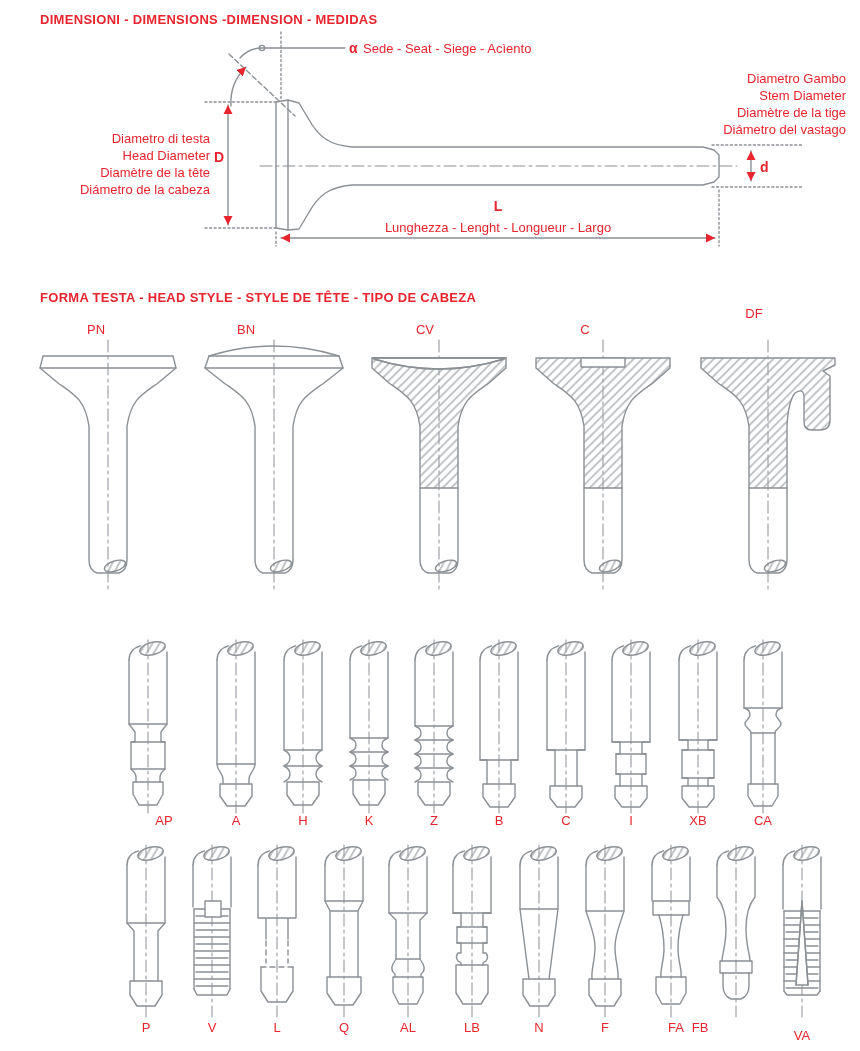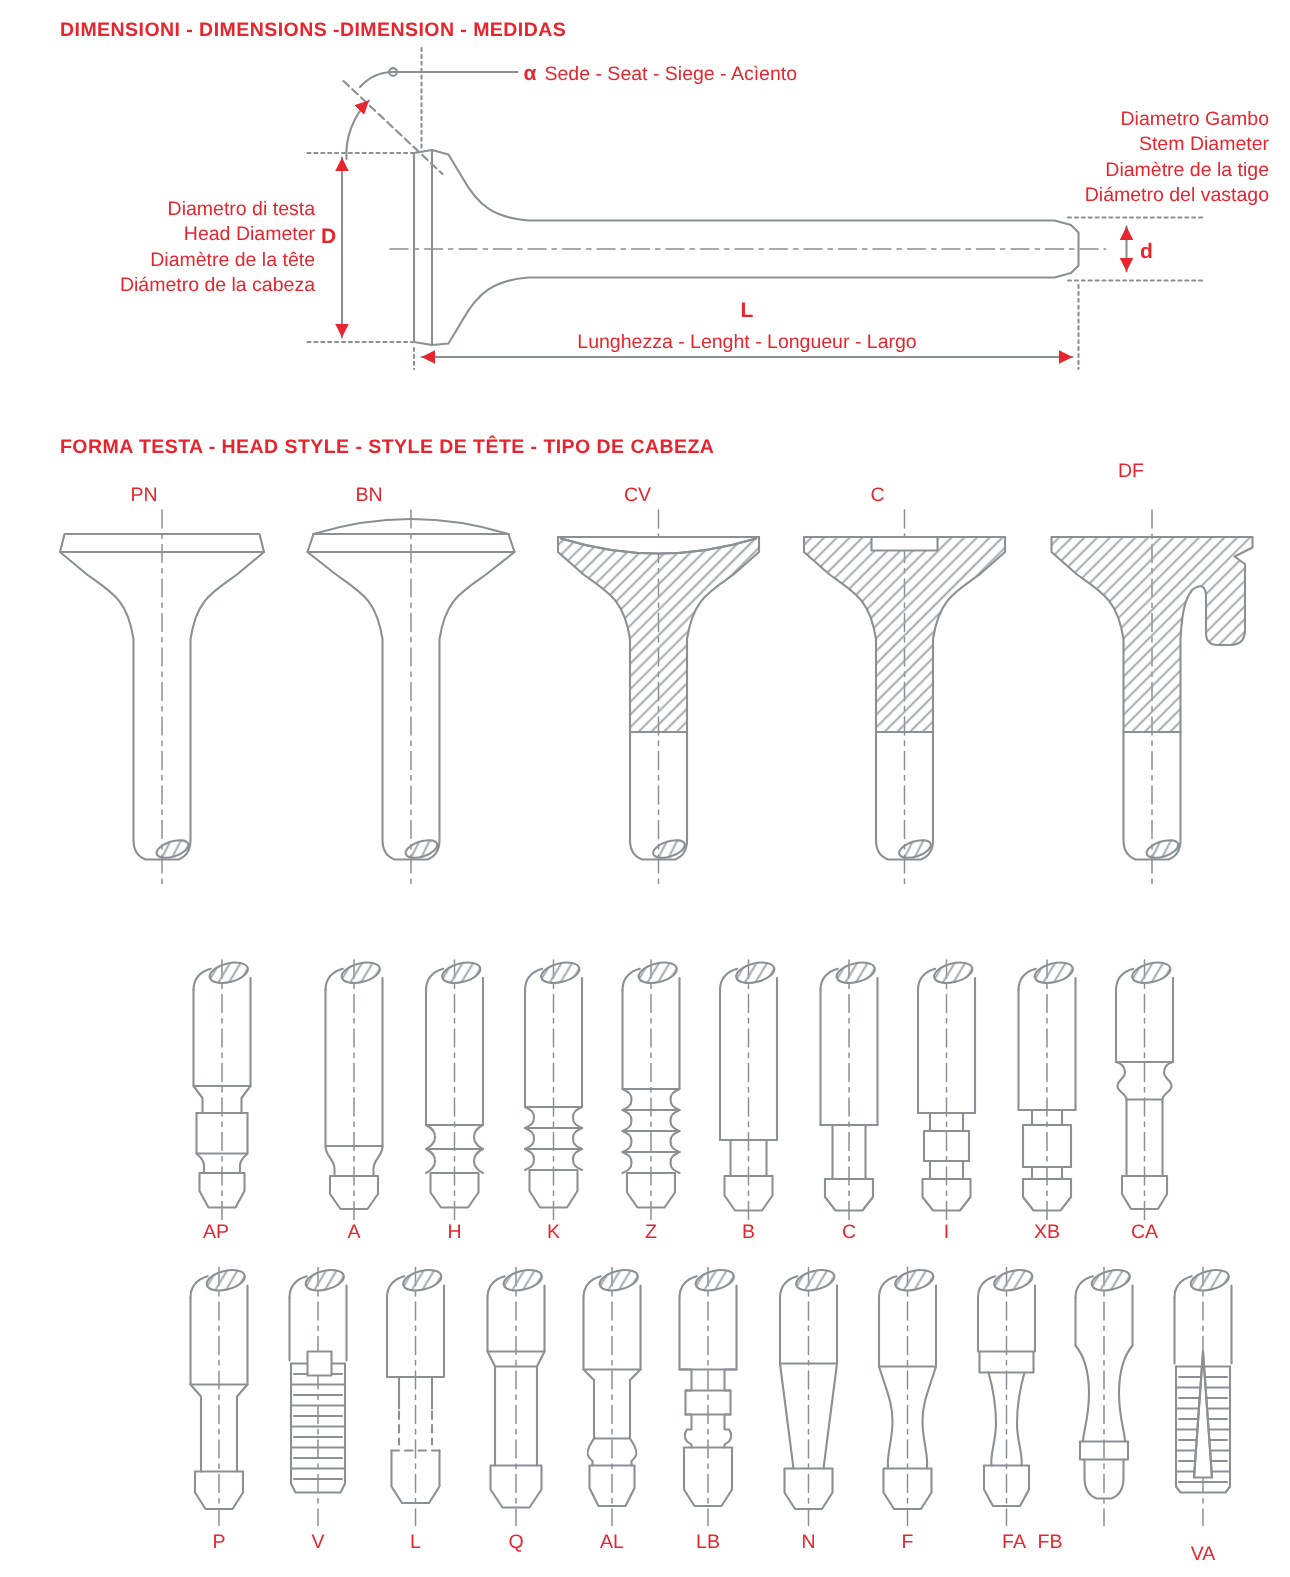--- a/index.html
+++ b/index.html
@@ -237,21 +237,21 @@
   <svg class="fig" style="left:739px;top:638px" width="48" height="178" viewBox="0 0 48 178">
     <line class="cl" x1="24" y1="2" x2="24" y2="176"></line>
     <path d="M5,22 C5,14 10,9.7 16.5,7.8"></path>
       <ellipse cx="28.5" cy="10.5" rx="13" ry="6.2" transform="rotate(-14 28.5 10.5)" style="fill:url(#hatch)"></ellipse>
     <path d="M5,22 V70 C9,71 11,73 11,77 C11,81 6,82 6,86 C6,90 12,91 12,95 V146"></path>
     <path d="M43,14 V70 C39,71 37,73 37,77 C37,81 42,82 42,86 C42,90 36,91 36,95 V146"></path>
     <path d="M5,70 H43 M12,95 H36"></path>
     <path d="M9,146 H39 V158 L33,168 H15 L9,158 Z"></path>
   </svg>
 
-  <div class="fig-label" style="left:120px;top:813px;width:48px">AP</div>
+  <div class="fig-label" style="left:140px;top:813px;width:48px">AP</div>
   <div class="fig-label" style="left:212px;top:813px;width:48px">A</div>
   <div class="fig-label" style="left:279px;top:813px;width:48px">H</div>
   <div class="fig-label" style="left:345px;top:813px;width:48px">K</div>
   <div class="fig-label" style="left:410px;top:813px;width:48px">Z</div>
   <div class="fig-label" style="left:475px;top:813px;width:48px">B</div>
   <div class="fig-label" style="left:542px;top:813px;width:48px">C</div>
   <div class="fig-label" style="left:607px;top:813px;width:48px">I</div>
   <div class="fig-label" style="left:674px;top:813px;width:48px">XB</div>
   <div class="fig-label" style="left:739px;top:813px;width:48px">CA</div>
 

